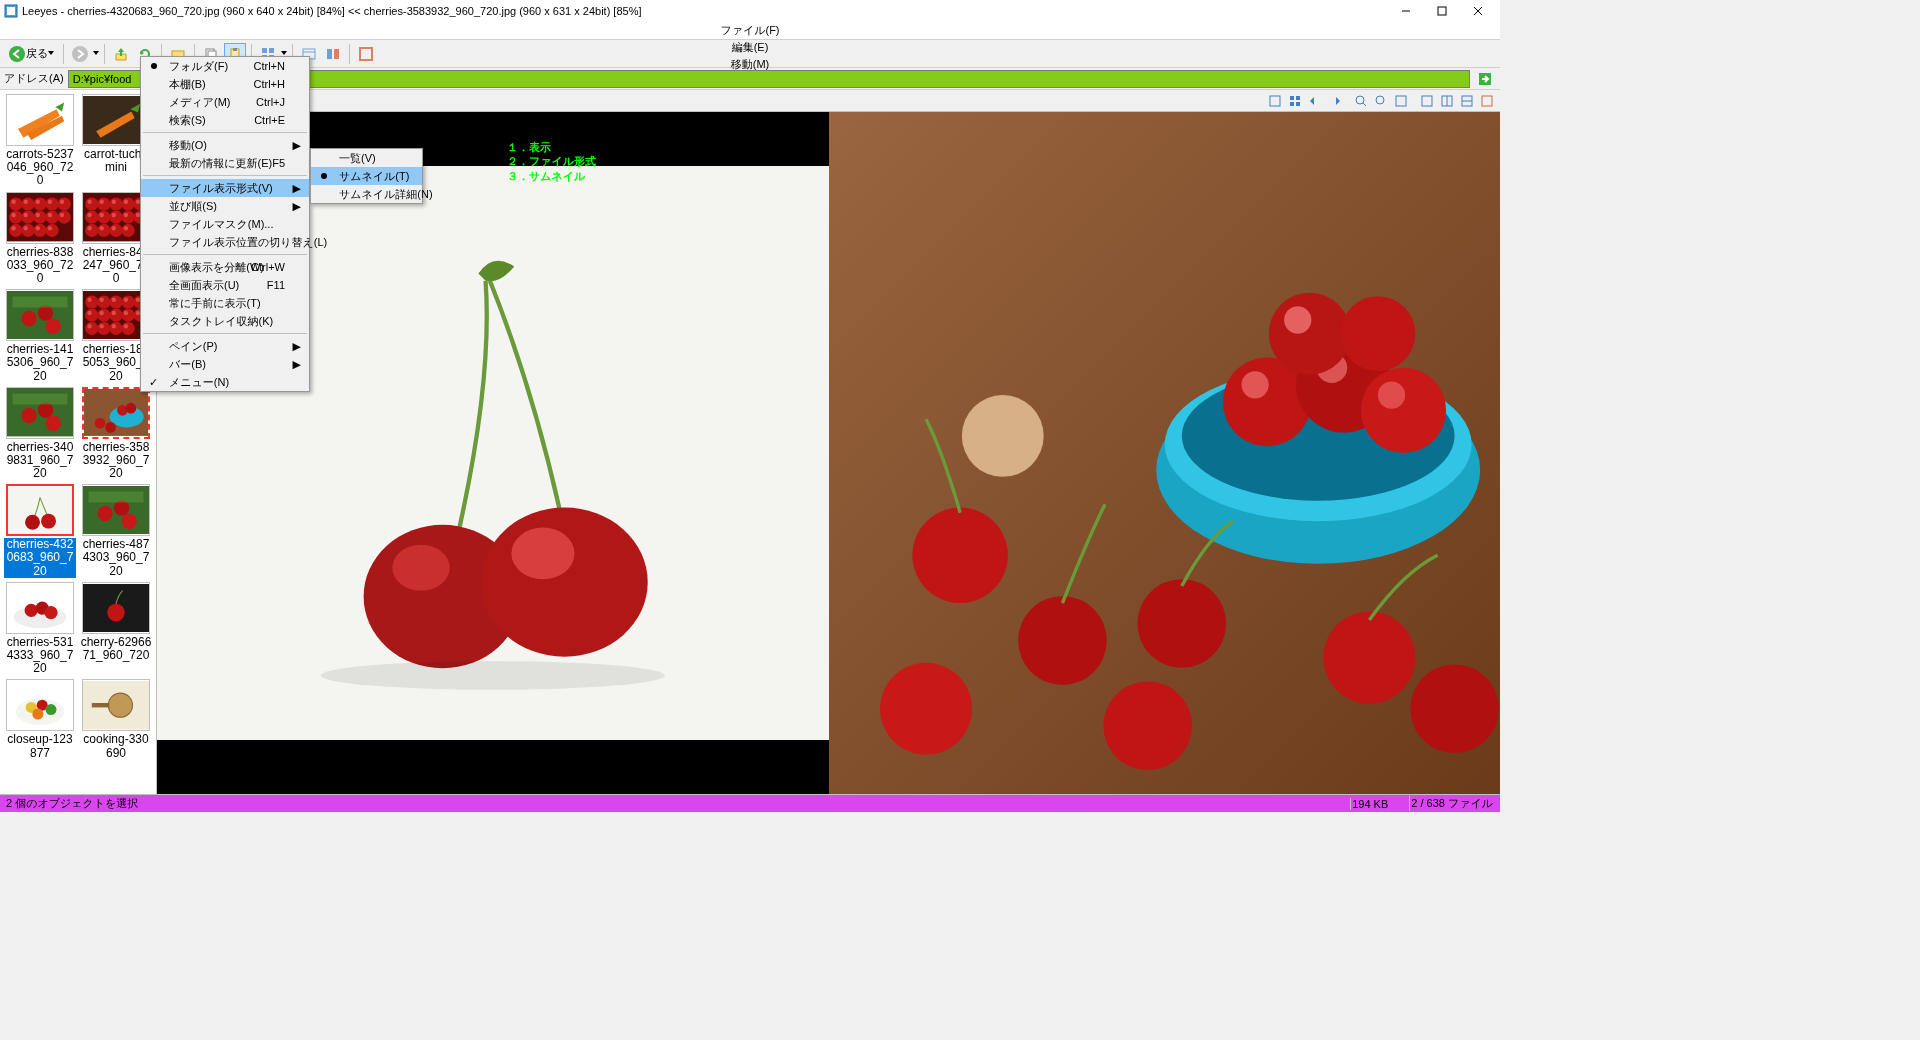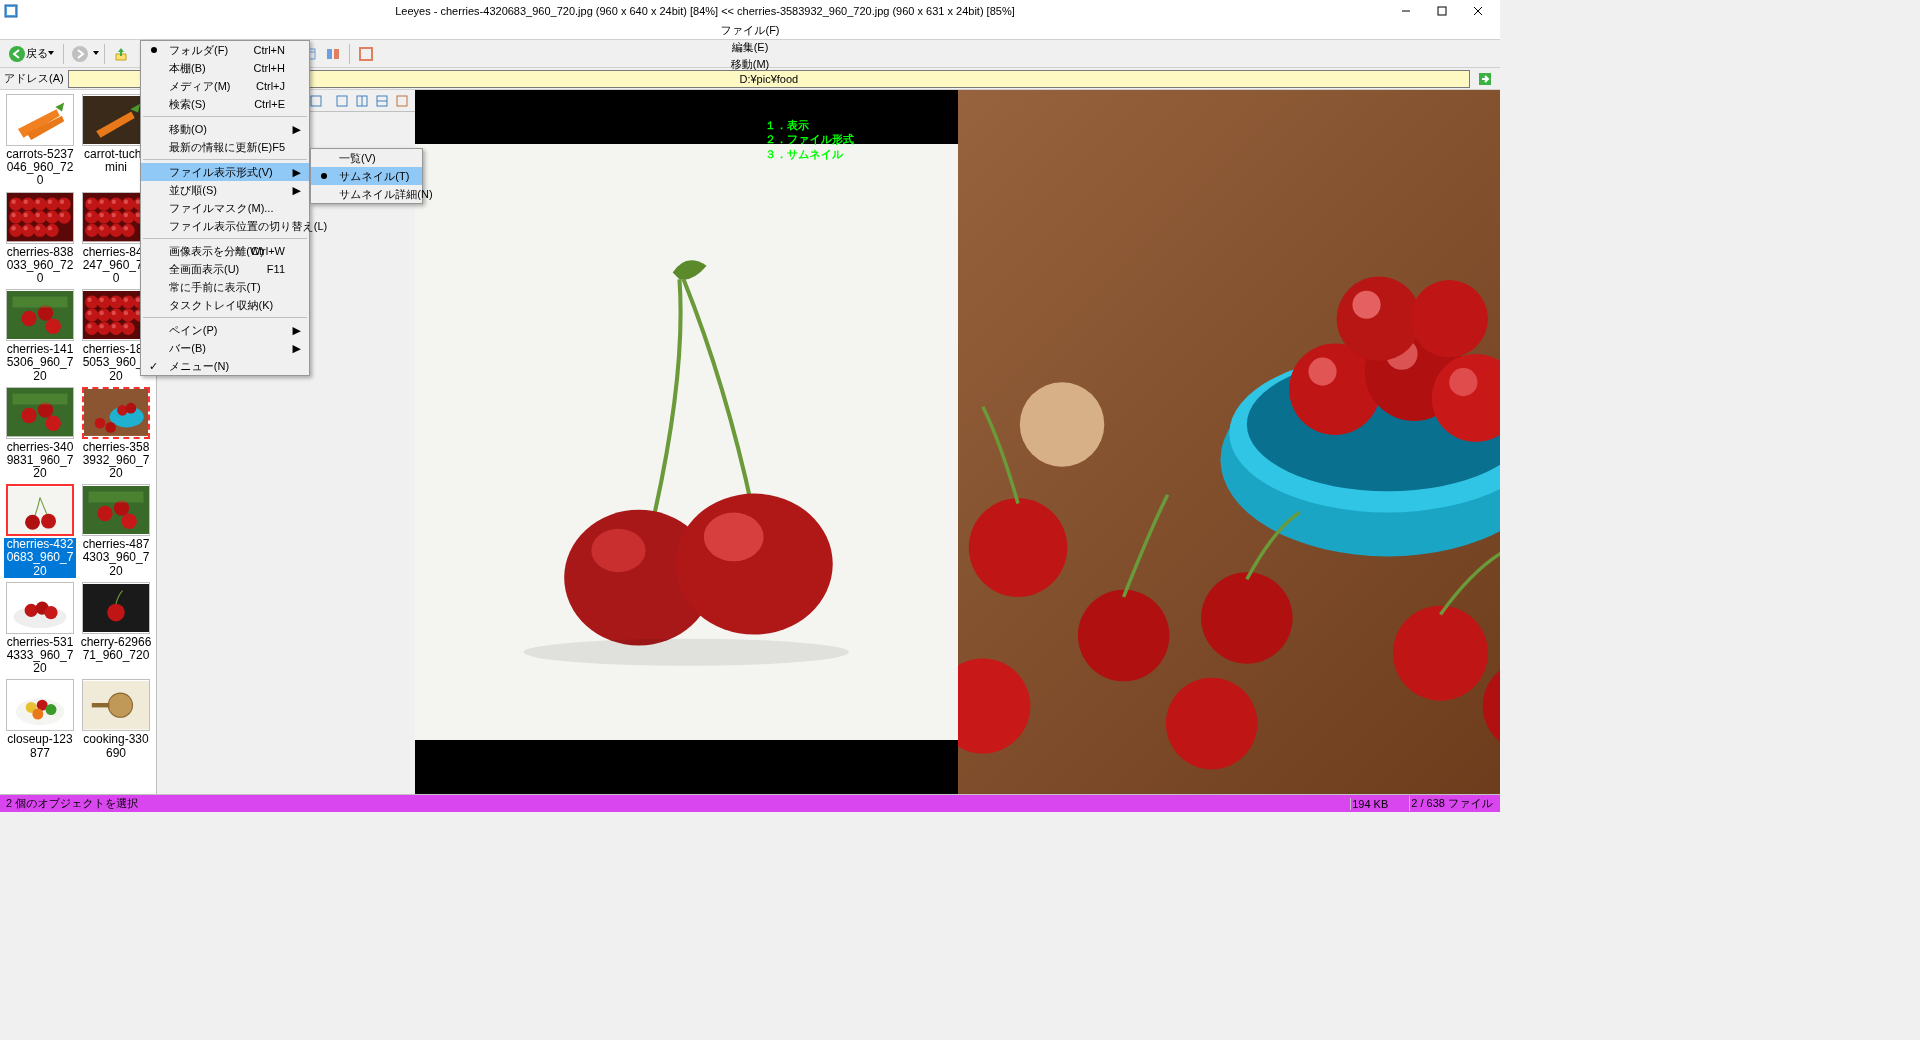--- a/index.html
+++ b/index.html
@@ -1,48 +1,48 @@
 <!DOCTYPE html>
 <html><head>
 <meta charset="utf-8">
 <style>
 * { margin: 0; padding: 0; box-sizing: border-box; font-family: "MS UI Gothic", "Segoe UI", sans-serif; font-size: 11px; }
 body { background: #f0f0f0; width: 1500px; height: 812px; overflow: hidden; position: relative; }
 
-.titlebar { height: 22px; background: #fff; display: flex; align-items: center; padding: 0 4px; text-align: center; }
+.titlebar { height: 22px; background: #fff; display: flex; align-items: center; padding: 0 4px; }
 .titlebar .icon { width: 14px; height: 14px; margin-right: 4px; }
 .titlebar .title { flex: 1; color: #000; }
 .winbtns { display: flex; gap: 0; }
 .winbtn { width: 36px; height: 22px; display: flex; align-items: center; justify-content: center; }
 
 .menubar { height: 18px; background: #fff; display: flex; align-items: center; border-bottom: 1px solid #d0d0d0; flex-direction: column; }
 .menubar .item { padding: 1px 8px; cursor: default; }
 .menubar .item.open { background: #cce8ff; border: 1px solid #99d1ff; padding: 8px 7px; }
 
 .toolbar { height: 28px; background: #f0f0f0; display: flex; align-items: center; padding: 0 4px; gap: 2px; border-bottom: 1px solid #d0d0d0; }
 .tbtn { width: 22px; height: 22px; display: flex; align-items: center; justify-content: center; border: 1px solid transparent; }
 .tbtn.sel { background: #cce8ff; border: 1px solid #66aaff; }
 .tsep { width: 1px; height: 20px; background: #c0c0c0; margin: 0 3px; }
 .tbig { padding: 0 4px; height: 22px; display: flex; align-items: center; }
 
 .addrbar { height: 22px; background: #f0f0f0; display: flex; align-items: center; padding: 0 4px; gap: 4px; border-bottom: 1px solid #d0d0d0; }
-.addrinput { flex: 1; height: 18px; border: 1px solid #7a7a7a; background: #fef9c3; padding: 0 4px; text-align: center; }
+.addrinput { flex: 1; height: 18px; border: 1px solid #7a7a7a; background: #84cc16; padding: 0 4px; }
 
 .main { display: flex; height: calc(100% - 22px - 18px - 28px - 22px - 18px); }
 
 .thumbpane { width: 157px; background: #fff; overflow-y: auto; border-right: 1px solid #c0c0c0; padding: 4px; }
 .thumbgrid { display: grid; grid-template-columns: 1fr 1fr; gap: 4px; }
 .thumb { display: flex; flex-direction: column; align-items: center; }
 .thumb .imgbox { width: 68px; height: 52px; border: 1px solid #c0c0c0; display: flex; align-items: center; justify-content: center; background: #fff; overflow: hidden; }
 .thumb.sel .imgbox { border: 2px solid #ff3030; width: 68px; }
 .thumb.sel2 .imgbox { border: 2px dashed #ff3030; }
 .thumb .cap { text-align: center; font-size: 12px; margin-top: 2px; word-break: break-all; line-height: 1.1; }
 .thumb.sel .cap { background: #0078d7; color: #fff; }
 
-.viewer { flex: 1; display: flex; }
+.viewer { flex: 1; display: flex; flex-direction: column; }
 .viewtoolbar { height: 22px; background: #f0f0f0; display: flex; justify-content: flex-end; align-items: center; padding: 0 4px; gap: 2px; border-bottom: 1px solid #c0c0c0; }
 .viewtoolbar .mini { width: 18px; height: 18px; display:flex; align-items:center; justify-content:center; }
 .viewtoolbar .leftside { display:flex; gap:2px; margin-right:auto; }
 .viewarea { flex: 1; background: #000; display: flex; position: relative; }
 .viewimg { flex: 1; display: flex; align-items: center; justify-content: center; position: relative; }
 .viewimg .pane1 { position:absolute; left:0; top:54px; width:50%; bottom:54px; background:#f4f4f0; }
 .viewimg .pane2 { position:absolute; right:0; top:0; width:50%; bottom:0; background:#7a4a2a; }
 
 .overlay { position: absolute; top: 28px; left: 350px; color: #00ff00; font-size: 24px; font-weight: bold; line-height: 1.3; z-index: 50; }
 
@@ -575,21 +575,21 @@
     </div>
   </div>
 </div>
 
 <div class="statusbar">
   <span class="sleft">2 個のオブジェクトを選択</span>
   <span class="sfield">194 KB</span>
   <span class="sfield">2 / 638 ファイル</span>
 </div>
 
-<div class="dropdown" id="dd1" style="left:140px; top:40px; width:170px;">
+<div class="dropdown" id="dd1" style="left:140px; top:56px; width:170px;">
     <div class="drow">
       <span class="dot"></span>
       <span>フォルダ(F)</span>
       <span class="sk">Ctrl+N</span>
     </div>
     <div class="drow">
       <span>本棚(B)</span>
       <span class="sk">Ctrl+H</span>
     </div>
     <div class="drow">

